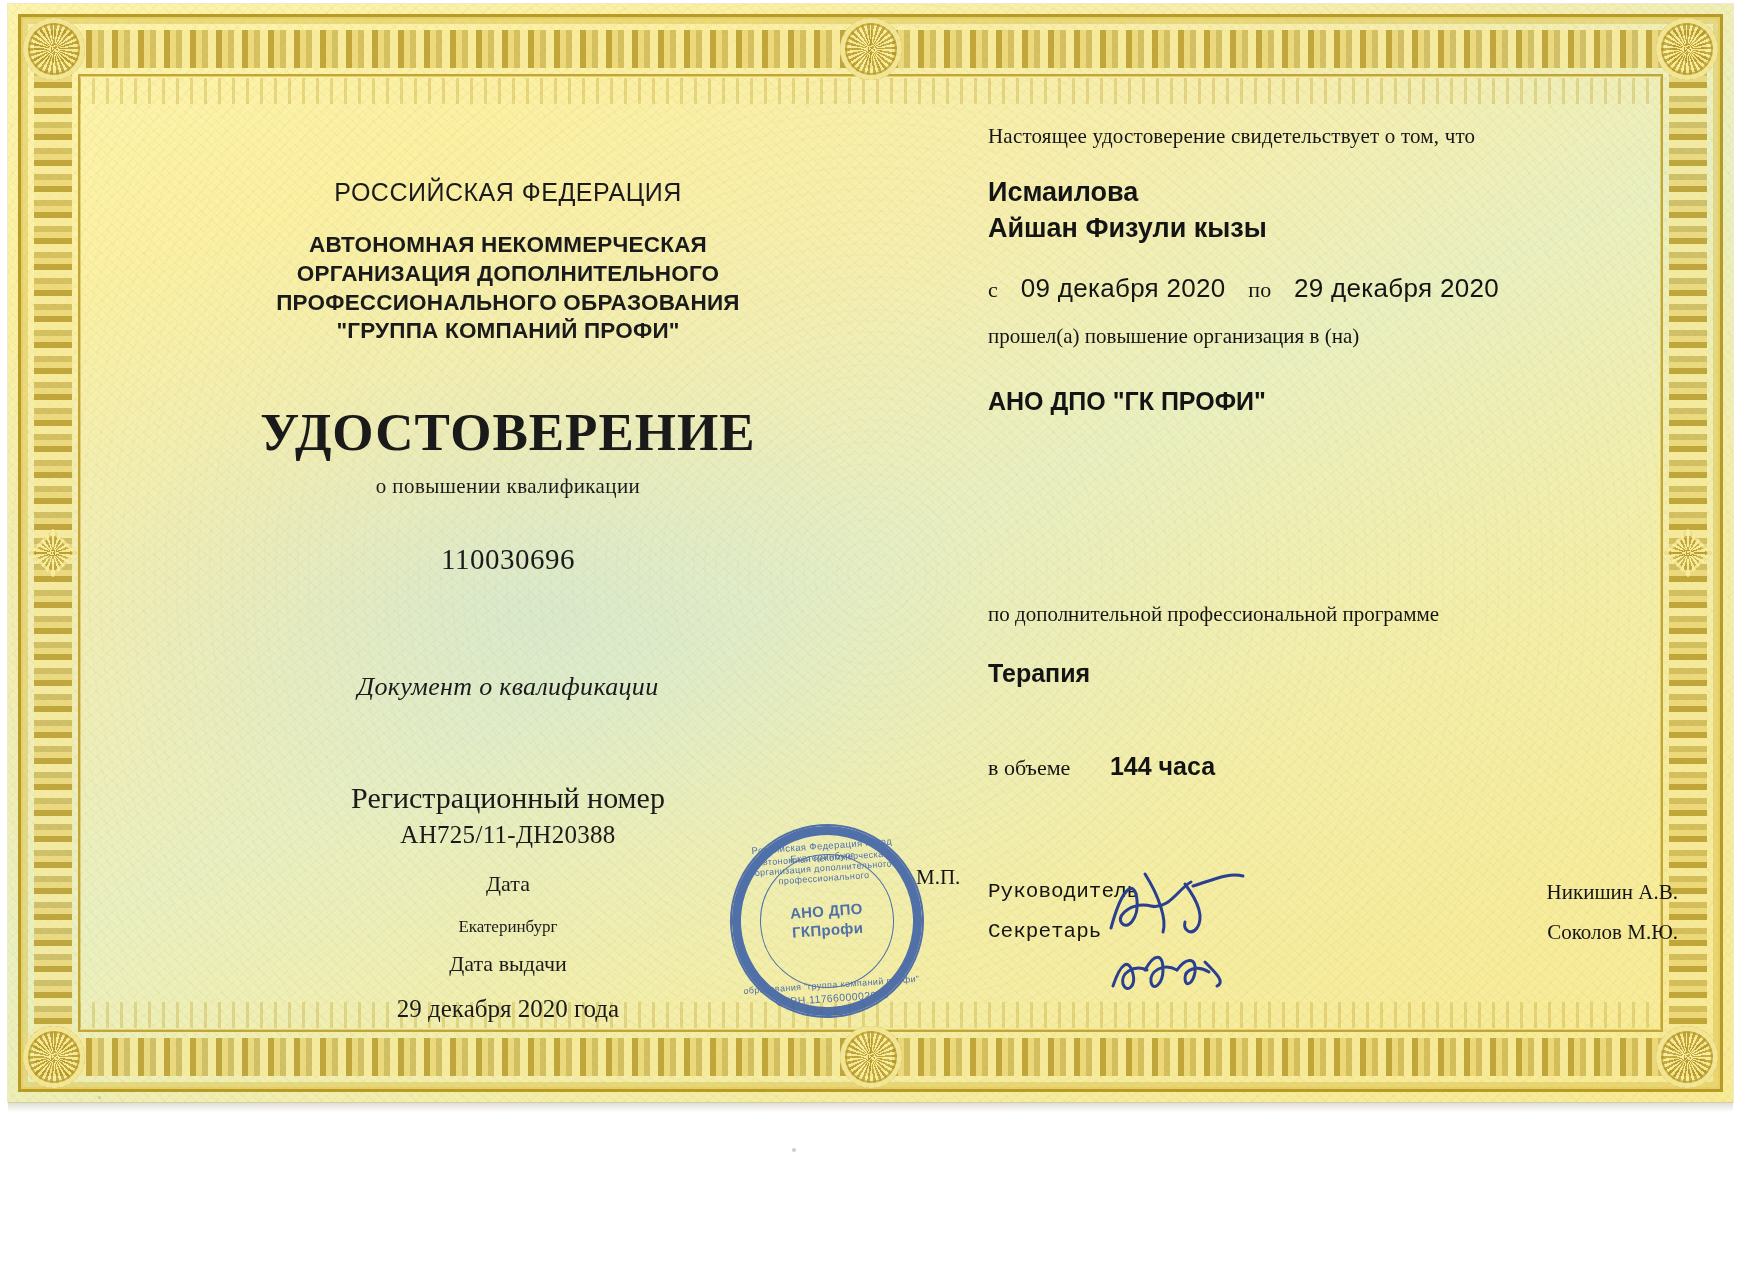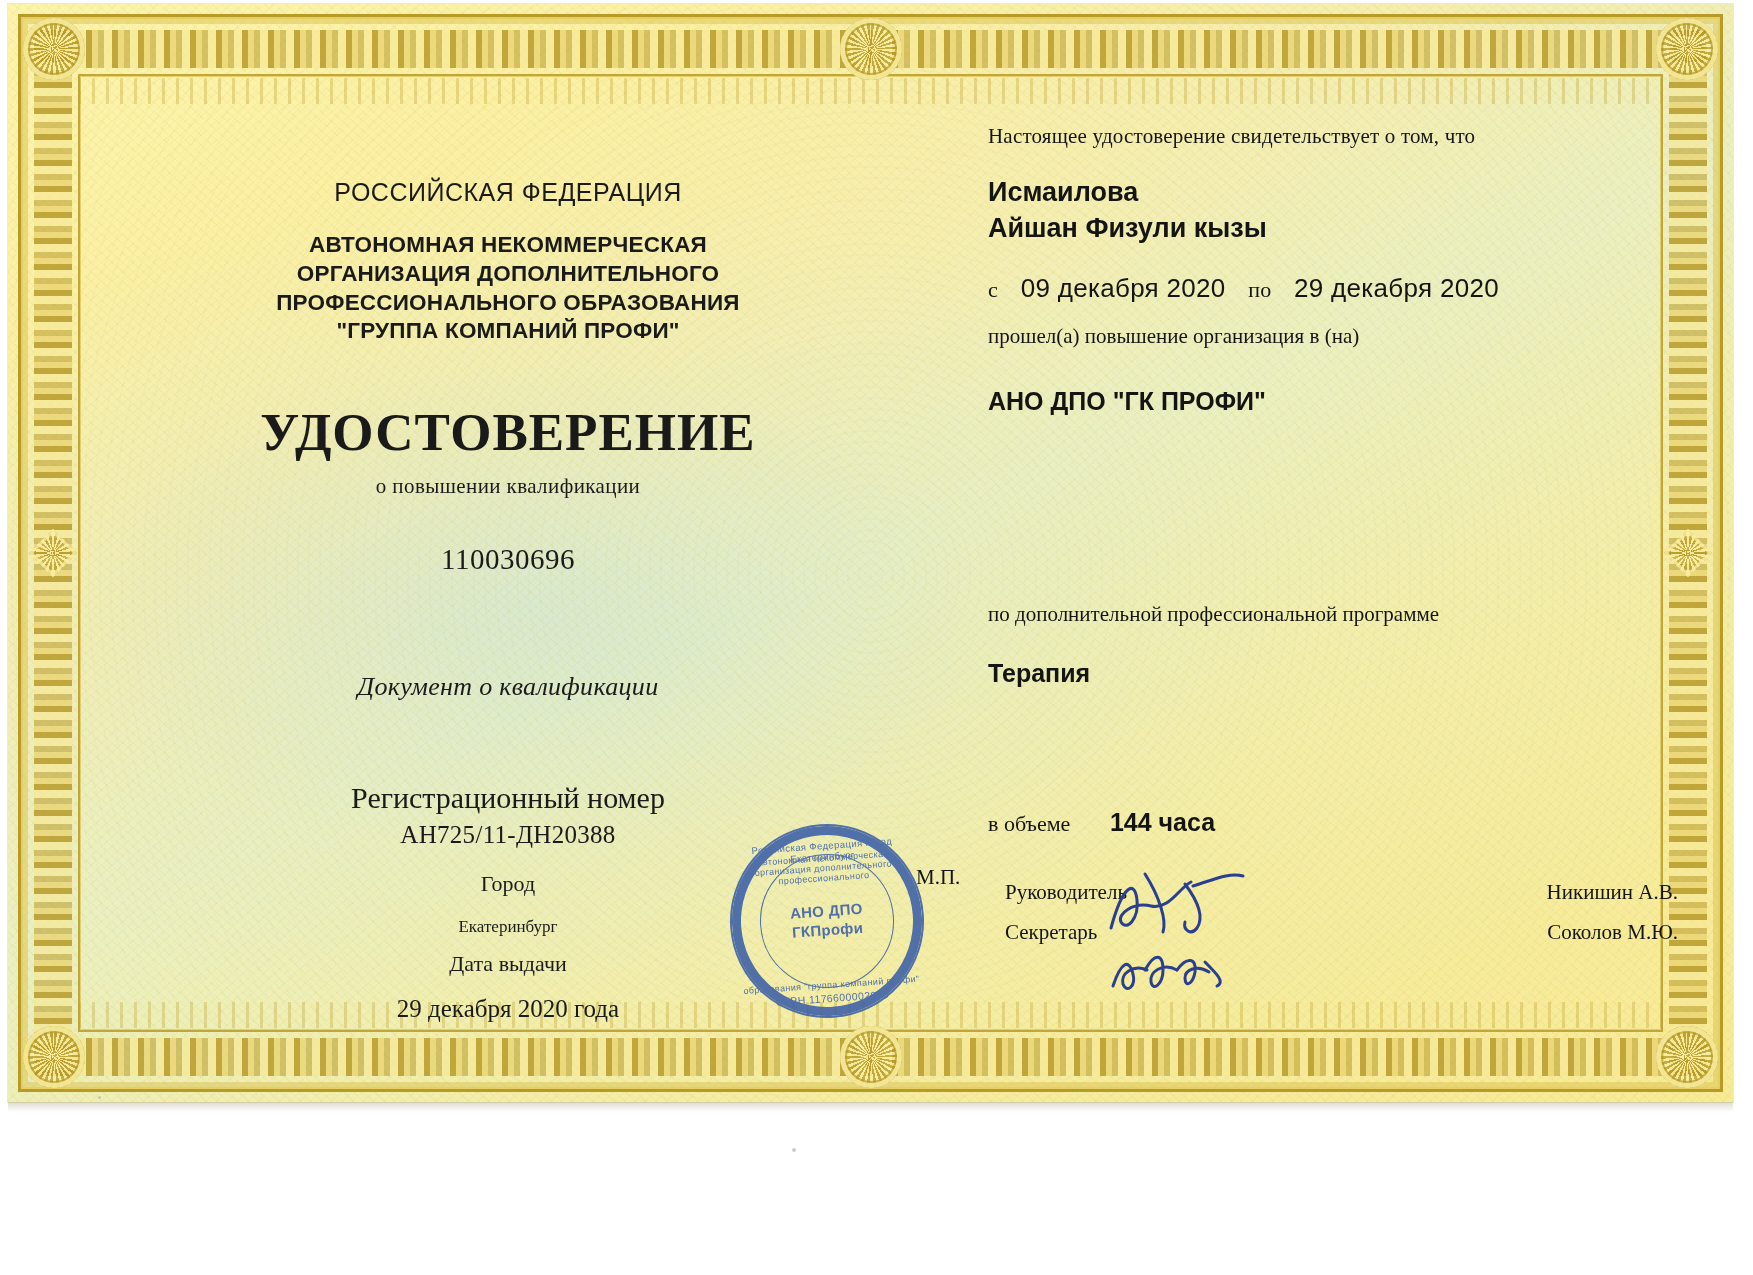--- a/index.html
+++ b/index.html
@@ -237,21 +237,21 @@
     font-size: 21px;
     margin-top: 186px;
   }
   .prog-name {
     font-family: "Liberation Sans", sans-serif;
     font-weight: bold;
     font-size: 25px;
     margin-top: 32px;
   }
   .volume {
-    margin-top: 120px;
+    margin-top: 64px;
     font-size: 22px;
   }
   .volume .val {
     font-family: "Liberation Sans", sans-serif;
     font-weight: bold;
     font-size: 25px;
     margin-left: 34px;
   }
 
   
@@ -260,21 +260,21 @@
     left: 900px;
     bottom: 58px;
     width: 690px;
     font-size: 21px;
     color: #141414;
   }
   .sign-row {
     position: relative;
     height: 40px;
   }
-  .sign-role { position: absolute; left: 17px; top: 0; }
+  .sign-role { position: absolute; left: 0; top: 0; font-family: Liberation Mono, monospace; }
   .sign-name { position: absolute; right: 0; top: 0; }
   .mp {
     position: absolute;
     left: 828px;
     bottom: 128px;
     font-size: 21px;
     color: #141414;
   }
 
   
@@ -387,21 +387,21 @@
 
         <div class="doc-title">УДОСТОВЕРЕНИЕ</div>
         <div class="doc-sub">о повышении квалификации</div>
         <div class="doc-number">110030696</div>
 
         <div class="doc-kind">Документ о квалификации</div>
 
         <div class="reg-label">Регистрационный номер</div>
         <div class="reg-value">АН725/11-ДН20388</div>
 
-        <div class="city-label">Город</div>
+        <div class="city-label">Дата</div>
         <div class="city-value">Екатеринбург</div>
 
         <div class="date-label">Дата выдачи</div>
         <div class="date-value">29 декабря 2020 года</div>
       </div>
 
       <div class="right-col">
         <div class="intro">Настоящее удостоверение свидетельствует о том, что</div>
         <div class="holder">
           <div>Исмаилова</div>

